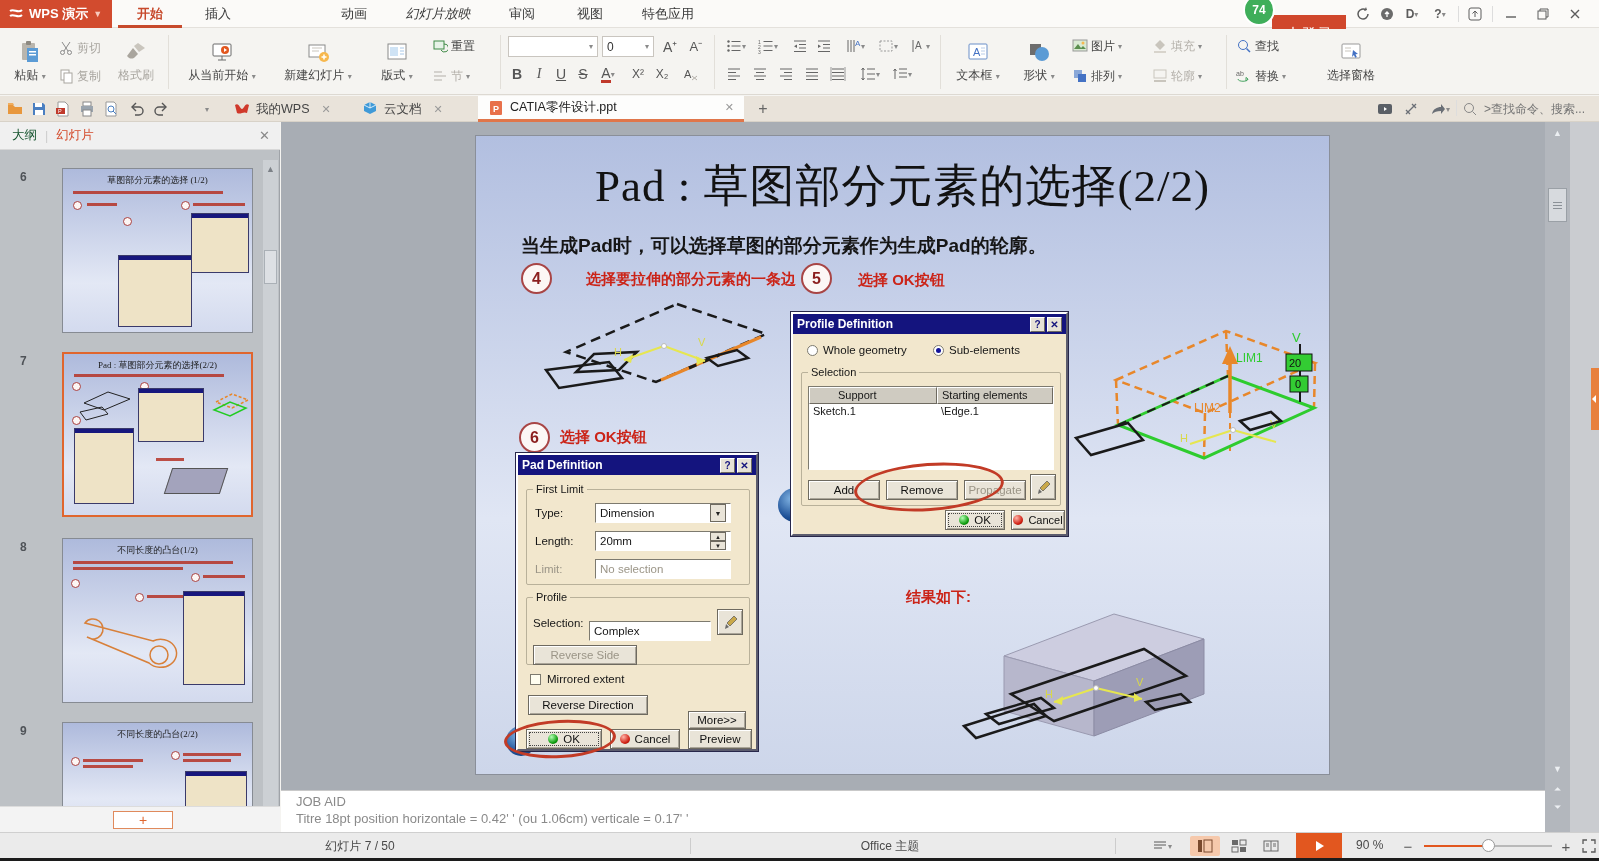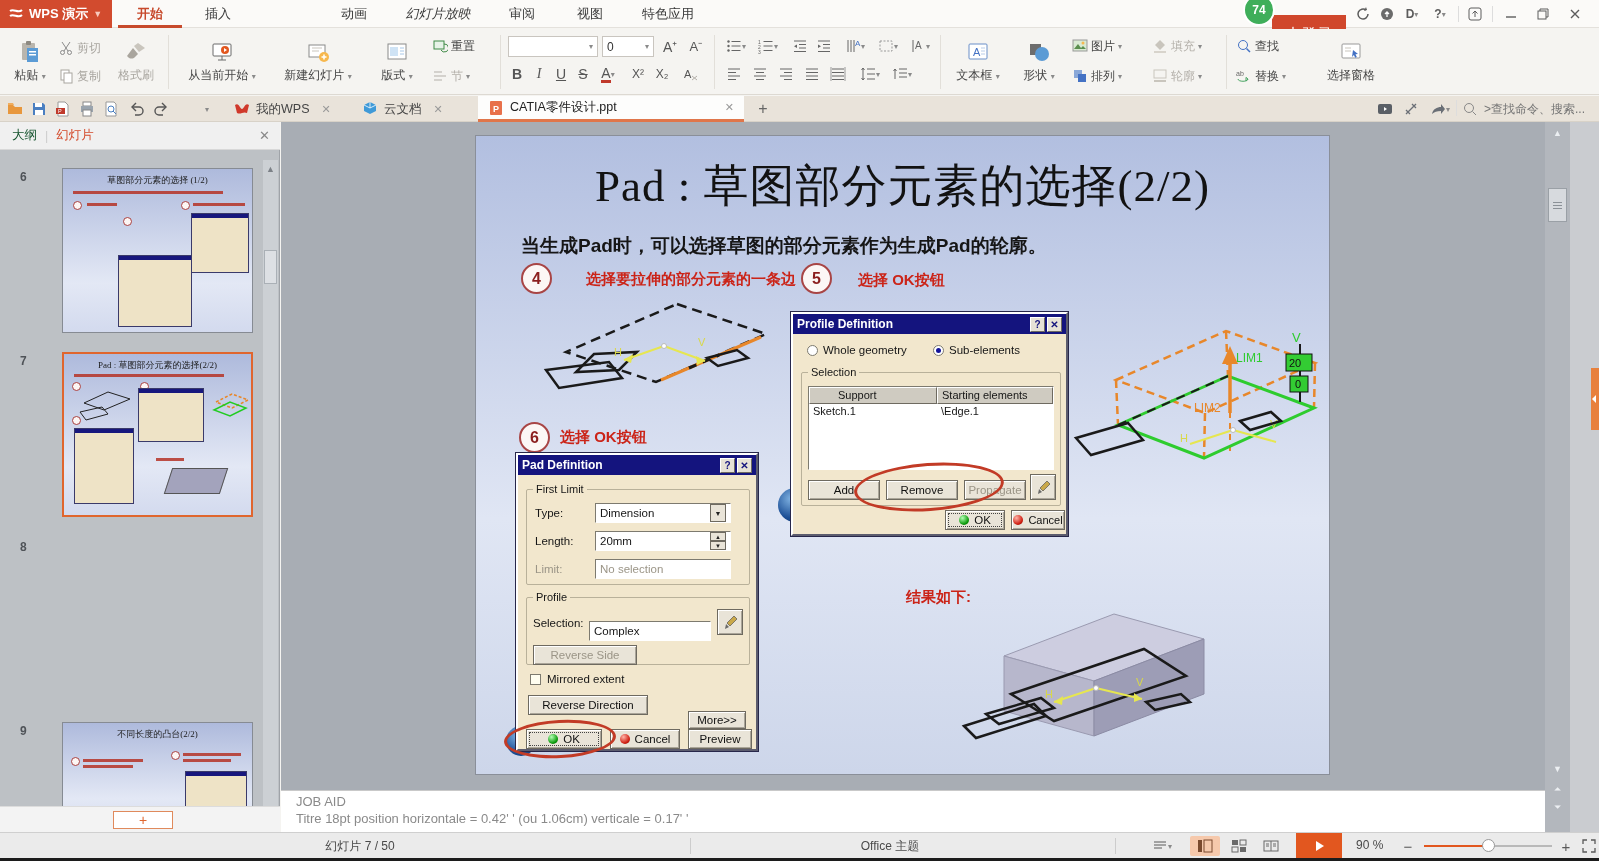--- a/index.html
+++ b/index.html
@@ -610,20 +610,39 @@
               </svg>
             <div class="md" style="left:10px;top:74px;width:60px;height:76px;">
                 <i></i>
               </div>
             <div class="rb" style="left:92px;top:104px;width:28px;"></div>
             <div class="abs" style="left:104px;top:114px;width:56px;height:26px;background:#a3a3bc;transform:skewX(-18deg);border:1px solid #555;"></div>
           </div>
         </div>
 
         <div class="th-num" style="top:390px;">8</div>
+        <div class="th" style="top:388px;">
+          <div class="th-title">不同长度的凸台(1/2)</div>
+          <div>
+            <div class="rb" style="left:10px;top:22px;width:160px;"></div>
+              <div class="rb" style="left:10px;top:28px;width:110px;"></div>
+            <div class="rdot" style="left:8px;top:40px;"></div>
+              <div class="rdot" style="left:72px;top:54px;"></div>
+              <div class="rdot" style="left:128px;top:34px;"></div>
+            <div class="rb" style="left:84px;top:56px;width:40px;"></div>
+              <div class="rb" style="left:140px;top:36px;width:42px;"></div>
+            <svg class="abs" style="left:8px;top:66px;" width="110" height="74" viewBox="0 0 110 74">
+                <path d="M14 18a10 10 0 1 1 2 14L78 58a16 14 0 1 0 4-22z" fill="none" stroke="#d8803a" stroke-width="1.5"></path>
+                <circle cx="88" cy="50" r="9" fill="none" stroke="#d8803a" stroke-width="1.5"></circle>
+              </svg>
+            <div class="md" style="left:120px;top:52px;width:62px;height:94px;">
+                <i></i>
+              </div>
+          </div>
+        </div>
 
         <div class="th-num" style="top:574px;">9</div>
         <div class="th" style="top:572px;height:110px;">
           <div class="th-title">不同长度的凸台(2/2)</div>
           <div>
             <div class="rdot" style="left:8px;top:34px;"></div>
               <div class="rdot" style="left:108px;top:28px;"></div>
             <div class="rb" style="left:20px;top:36px;width:60px;"></div>
               <div class="rb" style="left:20px;top:42px;width:50px;"></div>
             <div class="rb" style="left:120px;top:30px;width:58px;"></div>

